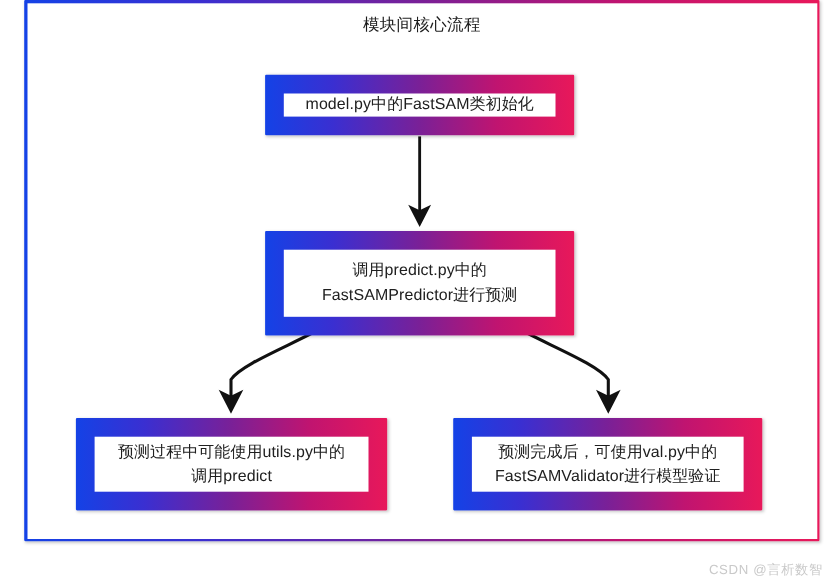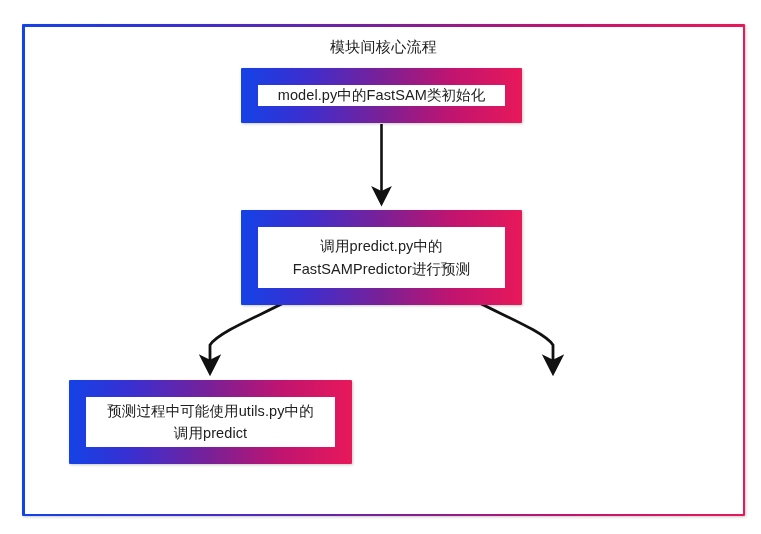--- a/index.html
+++ b/index.html
@@ -31,21 +31,21 @@
     height: 100%;
     background: #ffffff;
     box-sizing: border-box;
     display: flex;
     flex-direction: column;
     align-items: center;
     justify-content: center;
   }
   #outer-frame {
     left: 22px;
-    top: 24px;
+    top: 0;
     width: 723px;
     height: 492px;
     padding: 2.5px;
   }
   #outer-frame > .inner {
     justify-content: flex-start;
   }
   #diagram-title {
     margin-top: 11px;
     font-size: 15px;
@@ -136,15 +136,22 @@
     </div>
   </div>
 
   <div id="node-utils" class="gbox node">
     <div class="inner">
       <div class="line">预测过程中可能使用utils.py中的</div>
       <div class="line">调用predict</div>
     </div>
   </div>
 
+  <div id="node-val" class="gbox node">
+    <div class="inner">
+      <div class="line">预测完成后，可使用val.py中的</div>
+      <div class="line">FastSAMValidator进行模型验证</div>
+    </div>
+  </div>
 
+  <div id="watermark">CSDN @言析数智</div>
 
 </div>
 
 </body></html>

